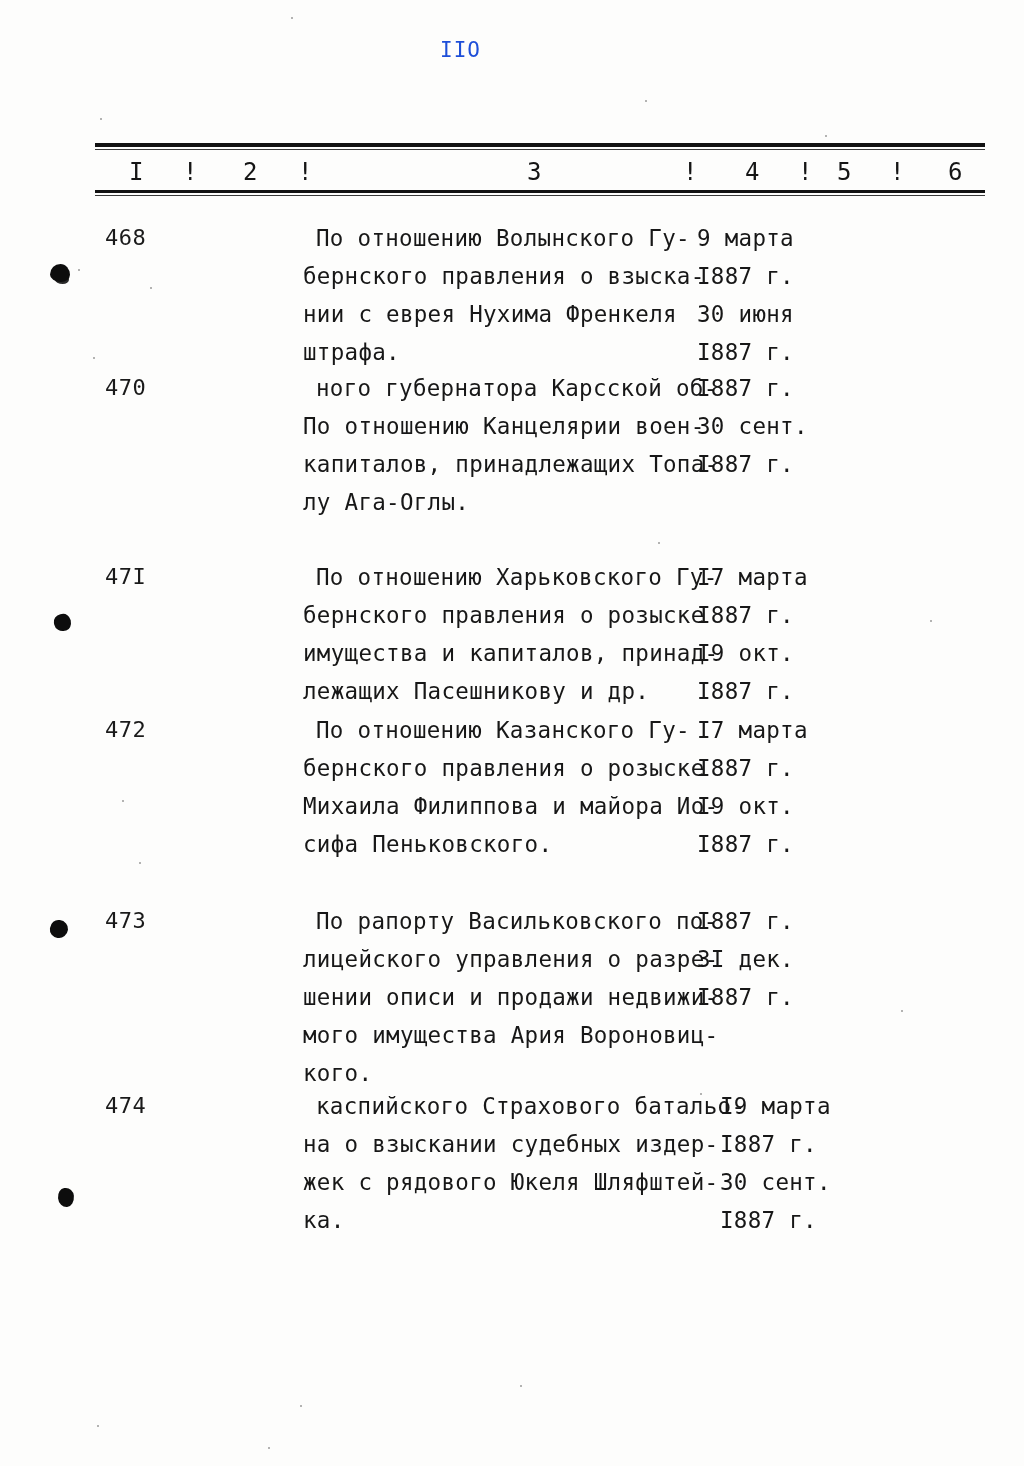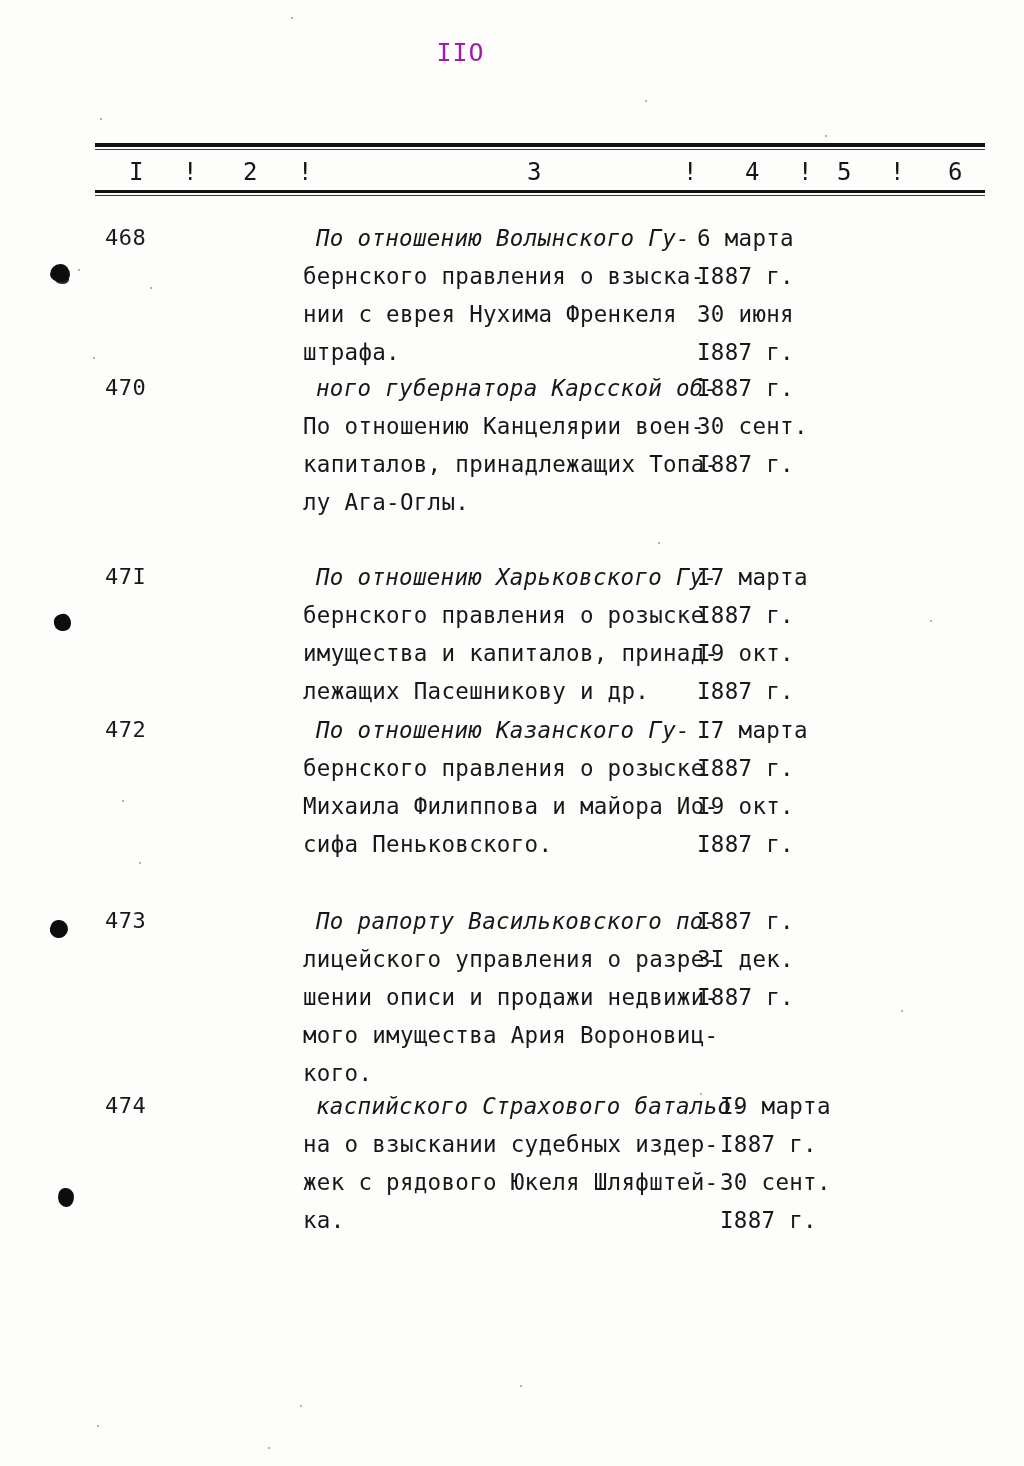--- a/index.html
+++ b/index.html
@@ -19,23 +19,23 @@
     color: #1b1b1b;
   }
 
   
   .page-number {
     position: absolute;
     top: 38px;
     left: 0;
     width: 921px;
     text-align: center;
-    font-size: 25px;
+    font-size: 21px;
     letter-spacing: 1px;
-    color: #a21caf;
+    color: #1d4ed8;
   }
 
   
   .rule {
     position: absolute;
     left: 95px;
     width: 890px;
     background: #121212;
   }
   .rule-top    { top: 143px; height: 4px; }
@@ -97,21 +97,21 @@
     top: 0;
     width: 260px;
   }
   .line {
     font-size: 22.5px;
     line-height: 38px;
     white-space: pre;
     letter-spacing: 0.3px;
     color: #171717;
   }
-  .entry-body .line:first-child { text-indent: 13px; font-style: italic; }
+  .entry-body .line:first-child { text-indent: 13px; }
 
   
   .entry.wide .entry-body { width: 420px; }
   .entry.wide .entry-dates { left: 720px; }
 
   
   .blot {
     position: absolute;
     background: #0d0d0d;
   }
@@ -174,21 +174,21 @@
 
   <div class="entry" style="top:219px;">
     <div class="entry-number">468</div>
     <div class="entry-body">
       <div class="line">По отношению Волынского Гу-</div>
       <div class="line">бернского правления о взыска-</div>
       <div class="line">нии с еврея Нухима Френкеля</div>
       <div class="line">штрафа.</div>
     </div>
     <div class="entry-dates">
-      <div class="line">6 марта</div>
+      <div class="line">9 марта</div>
       <div class="line">I887 г.</div>
       <div class="line">30 июня</div>
       <div class="line">I887 г.</div>
     </div>
   </div>
 
   <div class="entry" style="top:369px;">
     <div class="entry-number">470</div>
     <div class="entry-body">
       <div class="line">ного губернатора Карсской об-</div>

